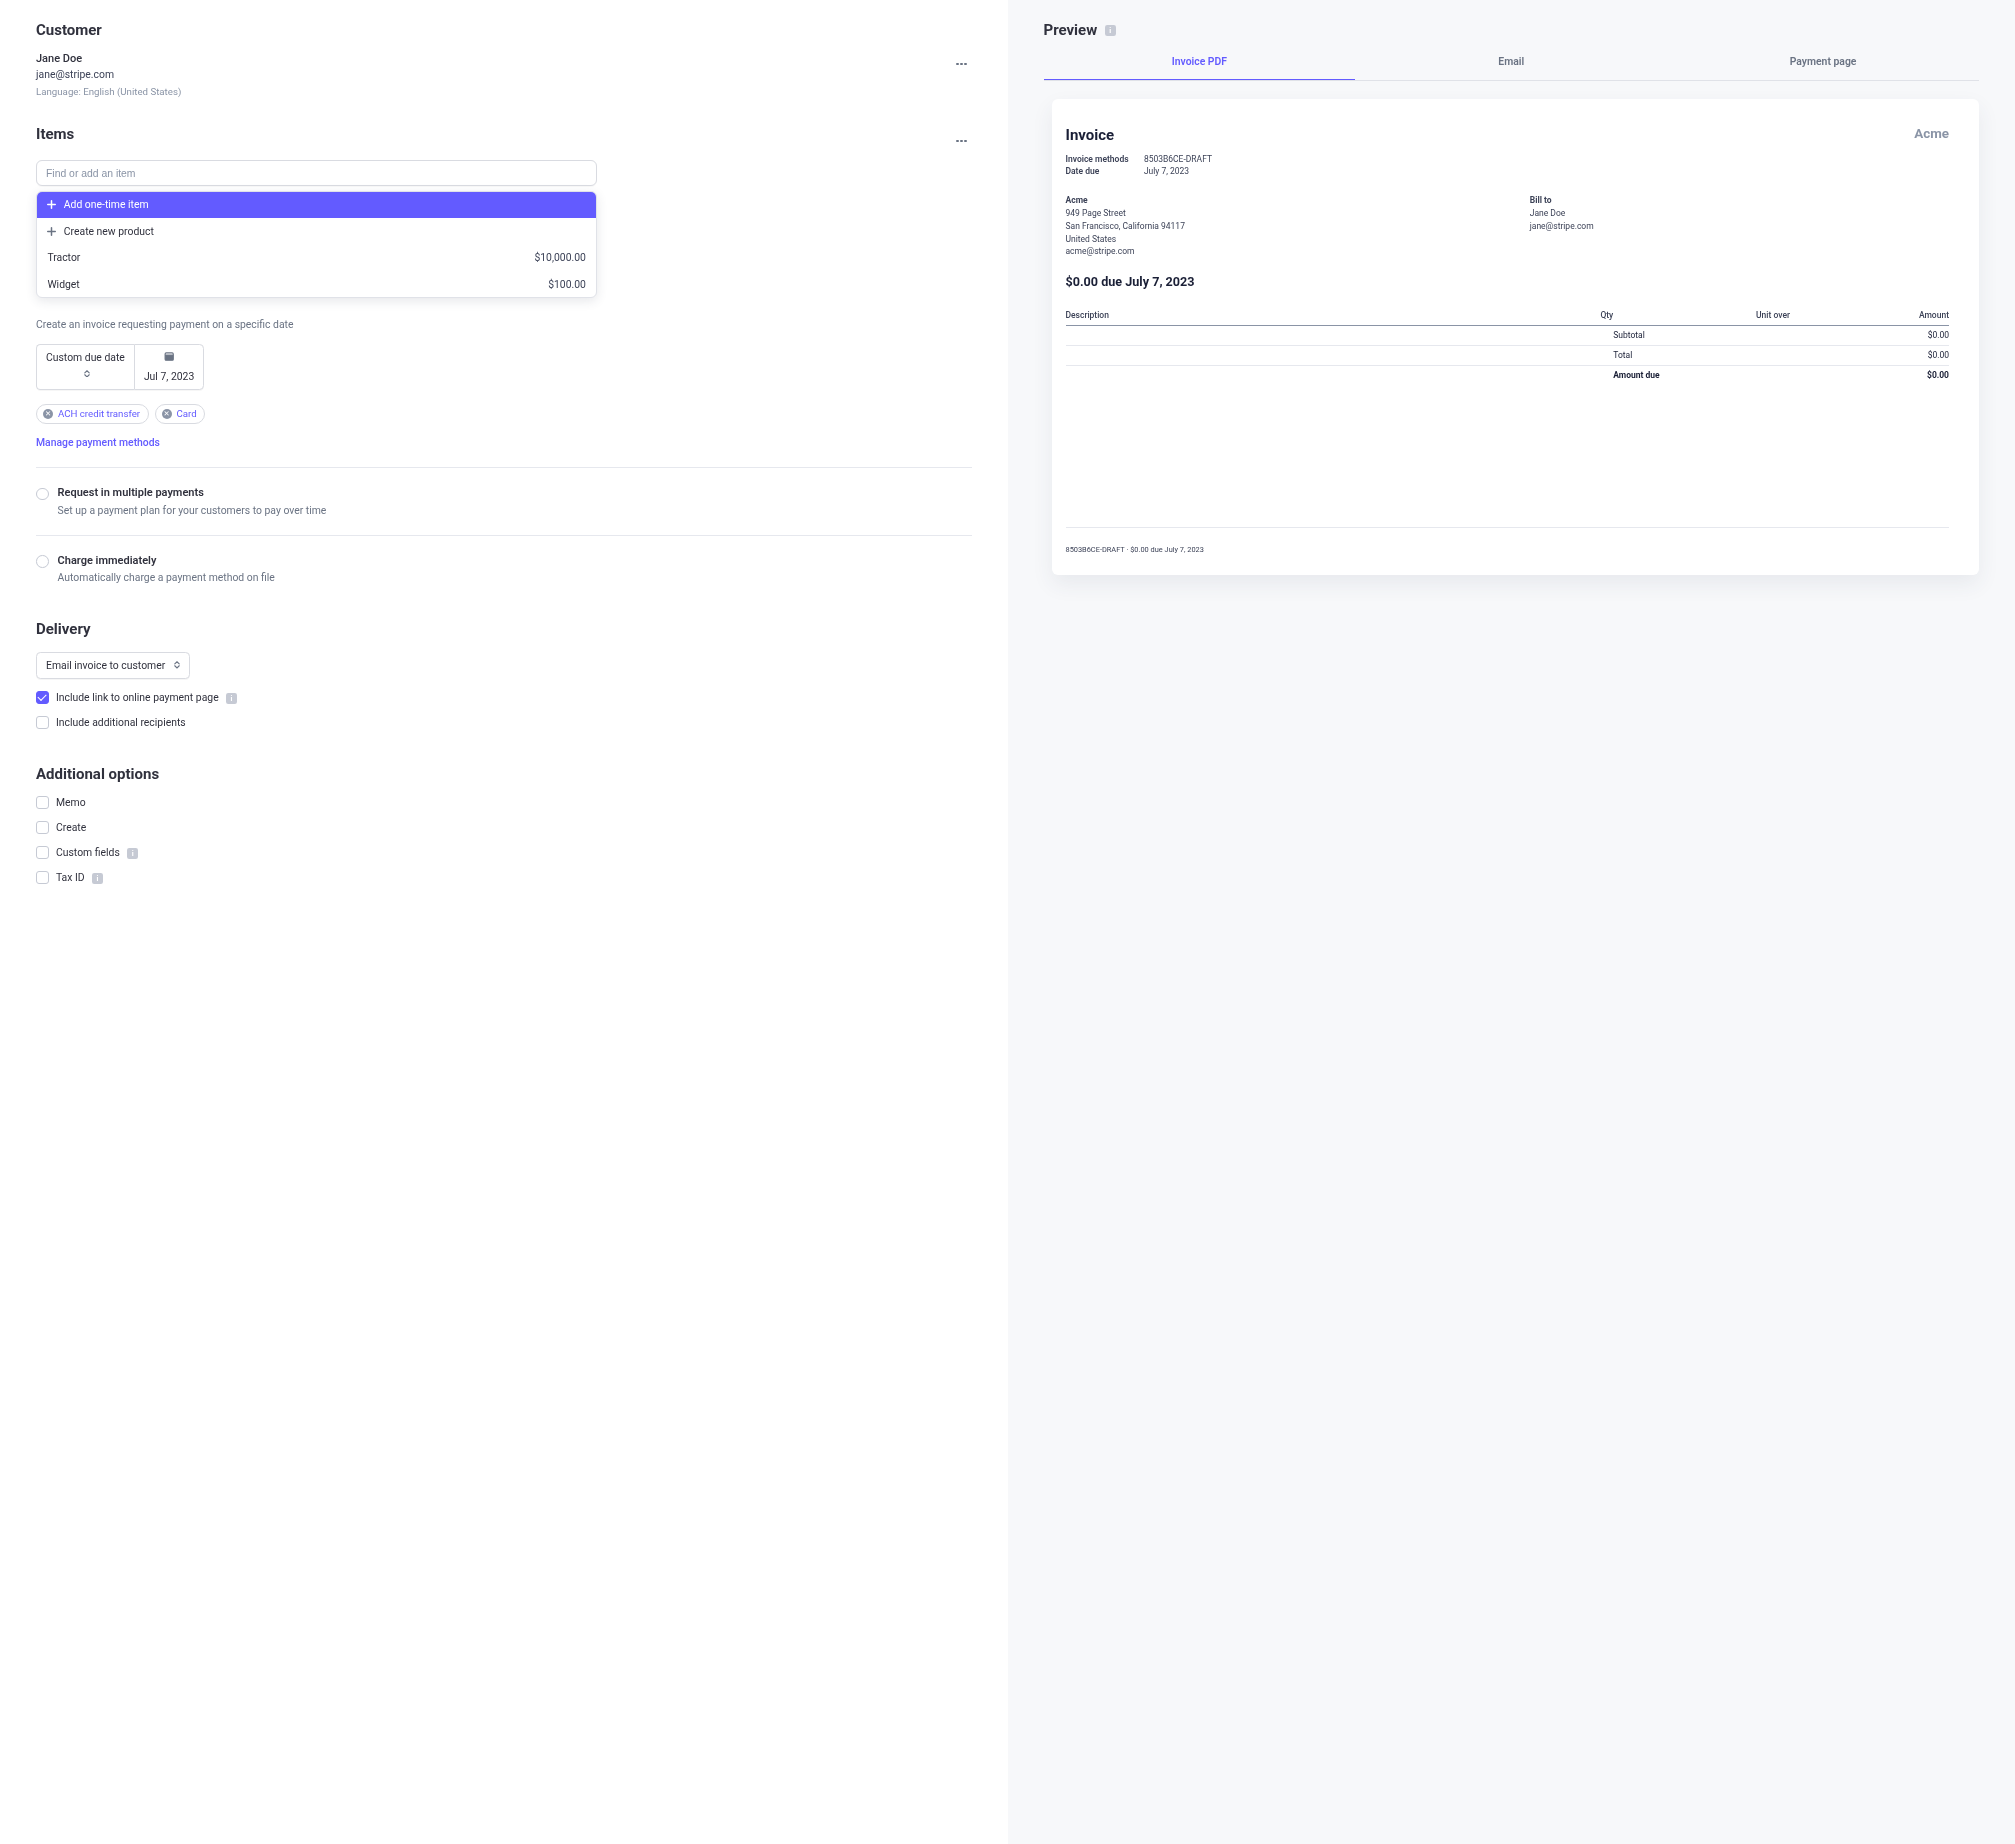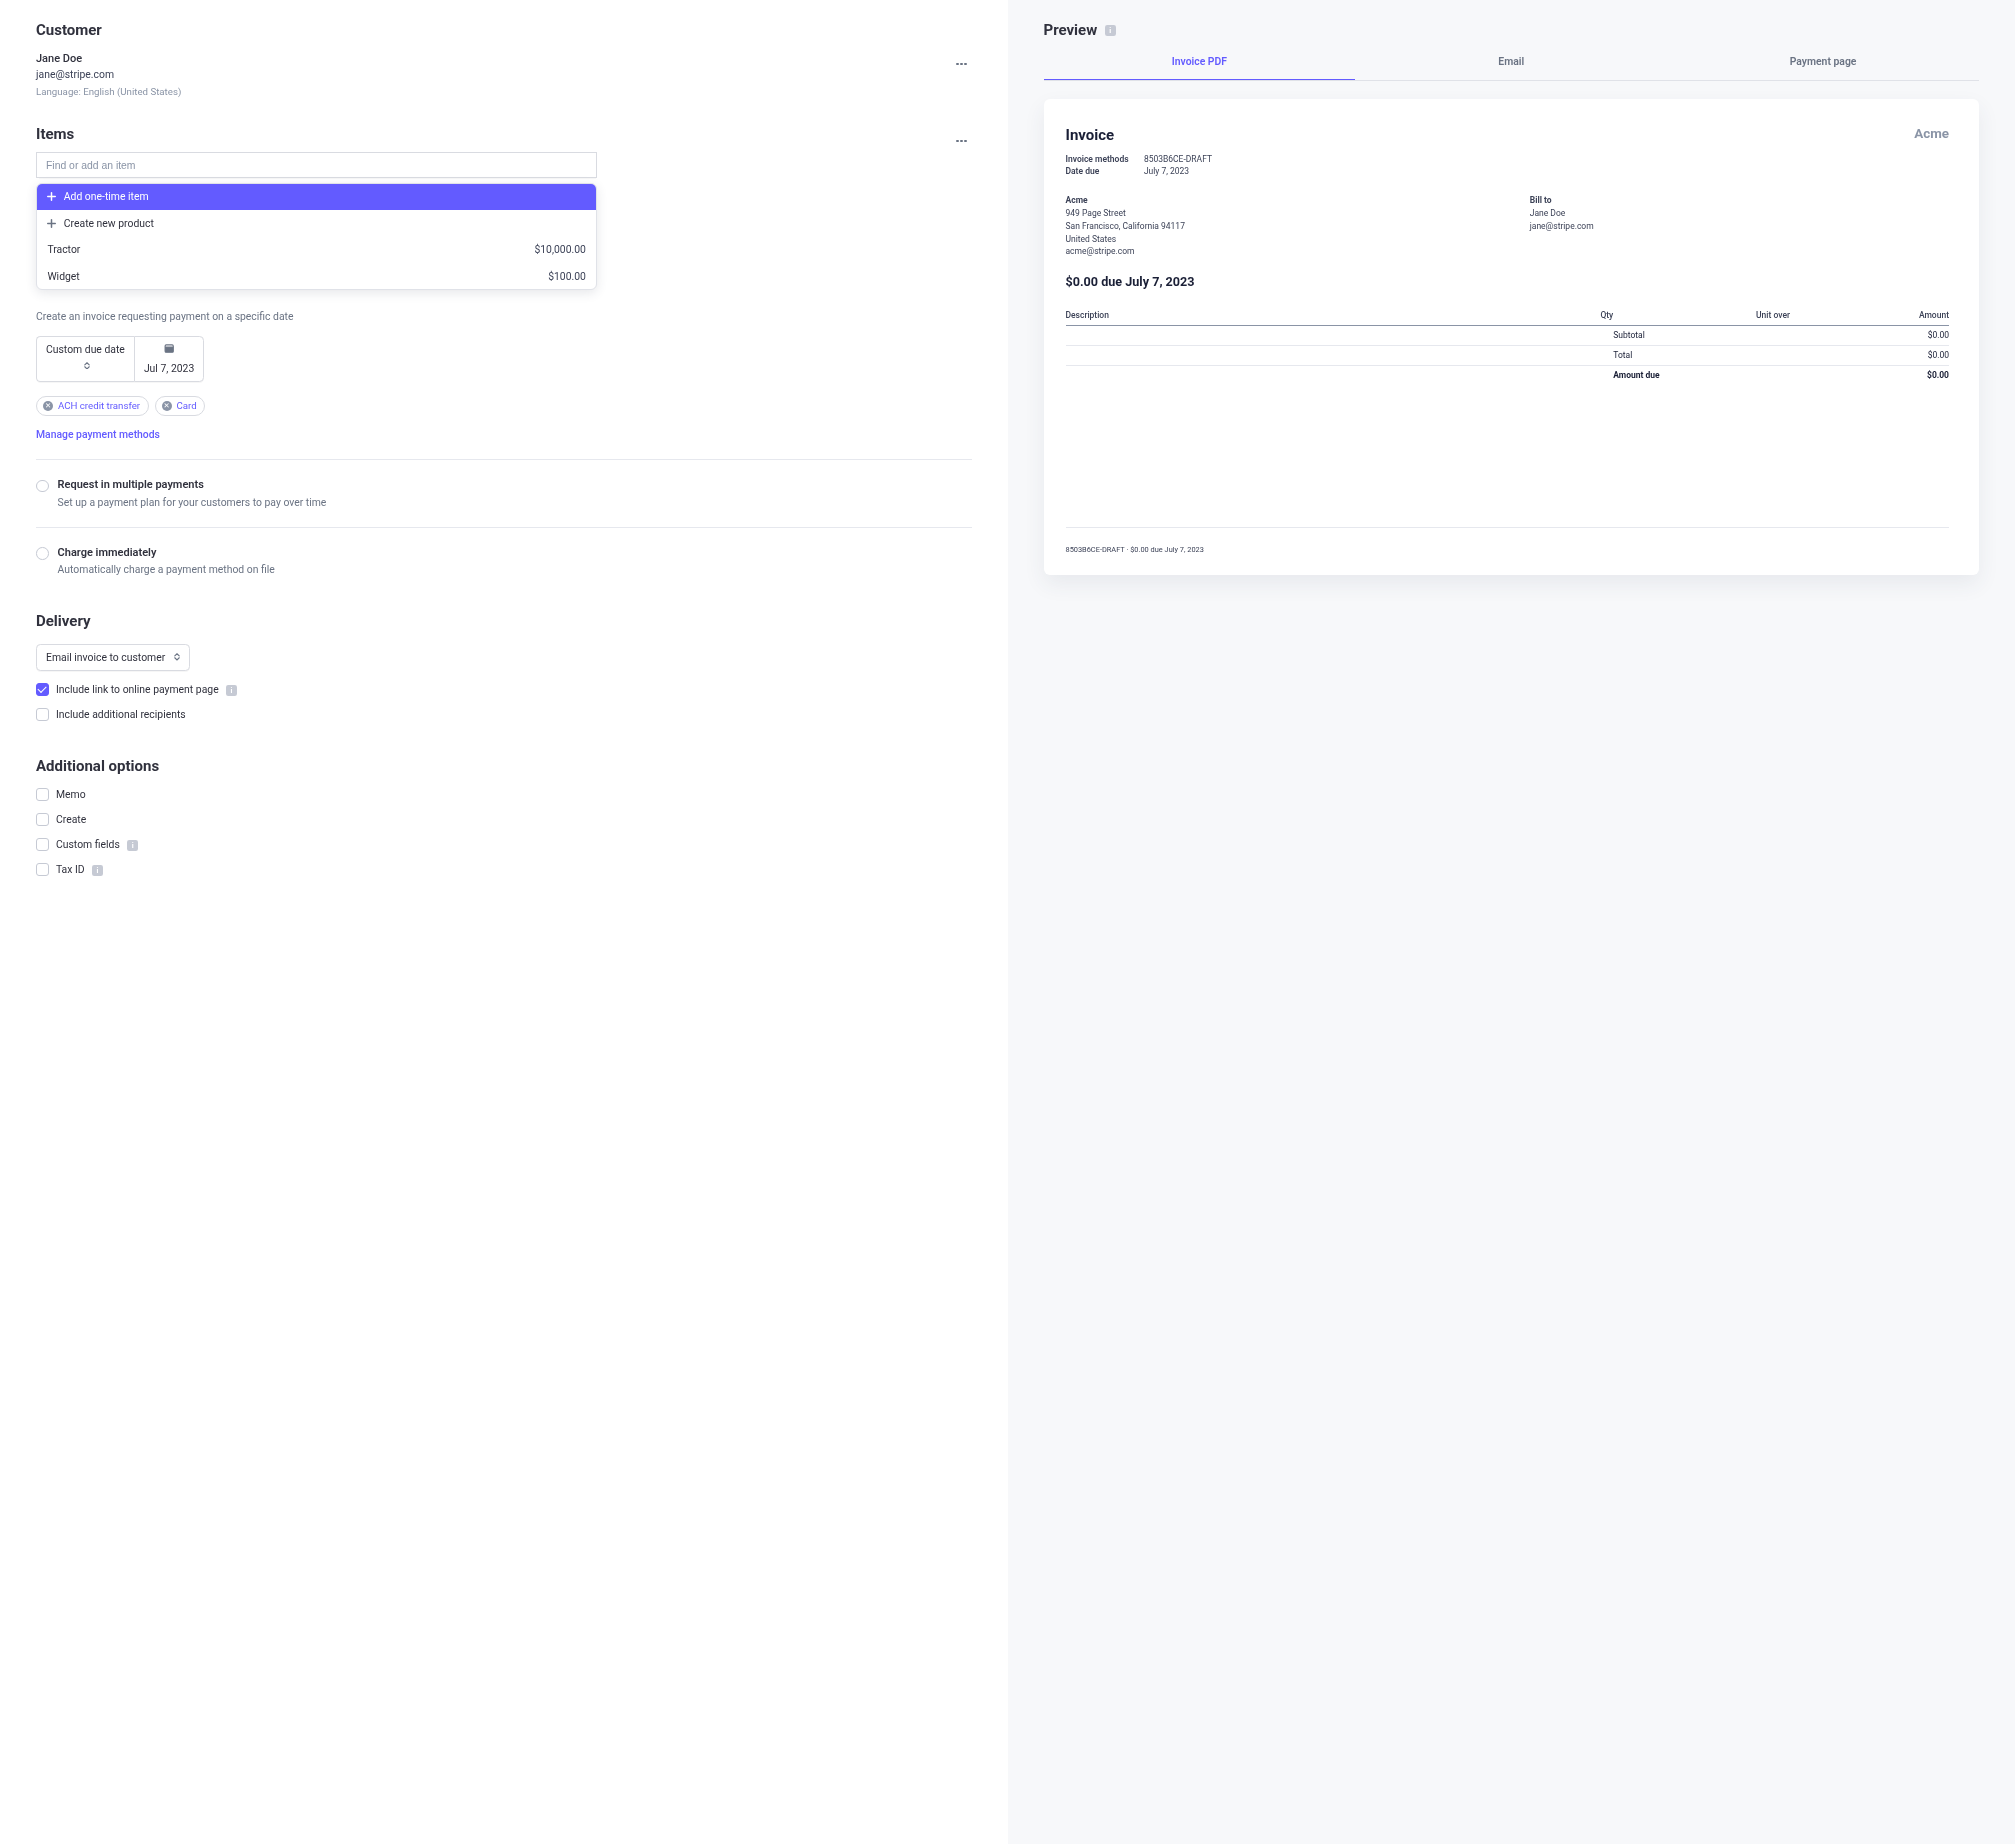--- a/index.html
+++ b/index.html
@@ -28,22 +28,22 @@
     background: none; border: none; cursor: pointer; color: #6a7383;
     font-size: 12px; font-weight: 700; letter-spacing: 0.7px; padding: 3px 4.5px;
     border-radius: 3px; line-height: 1;
   }
   .dots { display: inline-flex; gap: 1.5px; }
   .dots span { width: 2.6px; height: 2.6px; background: #6a7383; border-radius: 50%; display: inline-block; }
 
   
   .items-head { display: flex; justify-content: space-between; align-items: center; margin-top: 28px; }
   .item-input {
-    width: 60%; border: 0.7px solid #d9dbe1; border-radius: 0; padding: 6.7px 9px;
-    font-size: 10.4px; color: #30313d; box-shadow: 0 0.7px 0.7px rgba(0,0,0,.03);
+    width: 60%; border: 0.7px solid #d9dbe1; border-radius: 6px; padding: 6.7px 9px;
+    font-size: 10.4px; color: #30313d; box-shadow: 0 0.7px 0.7px rgba(0,0,0,.03); margin-top: 8px;
   }
   .item-input::placeholder { color: #8a94a6; }
 
   .dropdown {
     width: 60%; margin-top: 4.5px; border: 0.7px solid #e0e2e8; border-radius: 6px;
     background: #fff; box-shadow: 0 3px 10.4px rgba(46,58,84,.12); overflow: hidden;
     position: relative; z-index: 3;
   }
   .dd-row { display: flex; align-items: center; padding: 6.7px 10.4px; gap: 7.4px; font-size: 10.4px; cursor: pointer; }
   .dd-row.highlighted { background: #635bff; color: #fff; }
@@ -112,23 +112,23 @@
 
   
   .preview-head { display: flex; align-items: center; gap: 7.4px; margin-bottom: 7.4px; }
   .preview-title { font-size: 15px; font-weight: 700; color: #30313d; }
 
   .tabs { display: flex; border-bottom: 0.7px solid #e0e2e8; margin-bottom: 18px; }
   .tab { flex: 1; text-align: center; padding: 9px 0 10.4px; font-size: 10.4px; font-weight: 600; color: #6a7383; cursor: pointer; border-bottom: 1.5px solid transparent; }
   .tab.active { color: #635bff; border-bottom: 1.5px solid #635bff; }
 
   .invoice-card {
-    background: #fff; border-radius: 6px; padding: 27px 30px 21px 22px;
+    background: #fff; border-radius: 6px; padding: 27px 30px 21px 14px;
     box-shadow: 0 9px 21px rgba(46,58,84,.08);
-    min-height: 476px; display: flex; flex-direction: column;
+    min-height: 476px; display: flex; flex-direction: column; margin-left: 8px;
   }
   .inv-title-row { display: flex; justify-content: space-between; align-items: flex-start; margin-bottom: 10.4px; }
   .inv-title { font-size: 15px; font-weight: 700; color: #1a1f36; }
   .inv-company { font-size: 13.4px; font-weight: 700; color: #8a94a6; }
 
   .meta-row { display: flex; gap: 13.4px; font-size: 8.5px; color: #3c4257; margin-bottom: 1.5px; }
   .meta-row .label { font-weight: 600; width: 65px; }
 
   .addr-row { display: flex; gap: 45px; margin-top: 16.4px; font-size: 8.5px; color: #3c4257; line-height: 1.5; }
   .addr-block .head { font-weight: 700; margin-bottom: 0.7px; }

